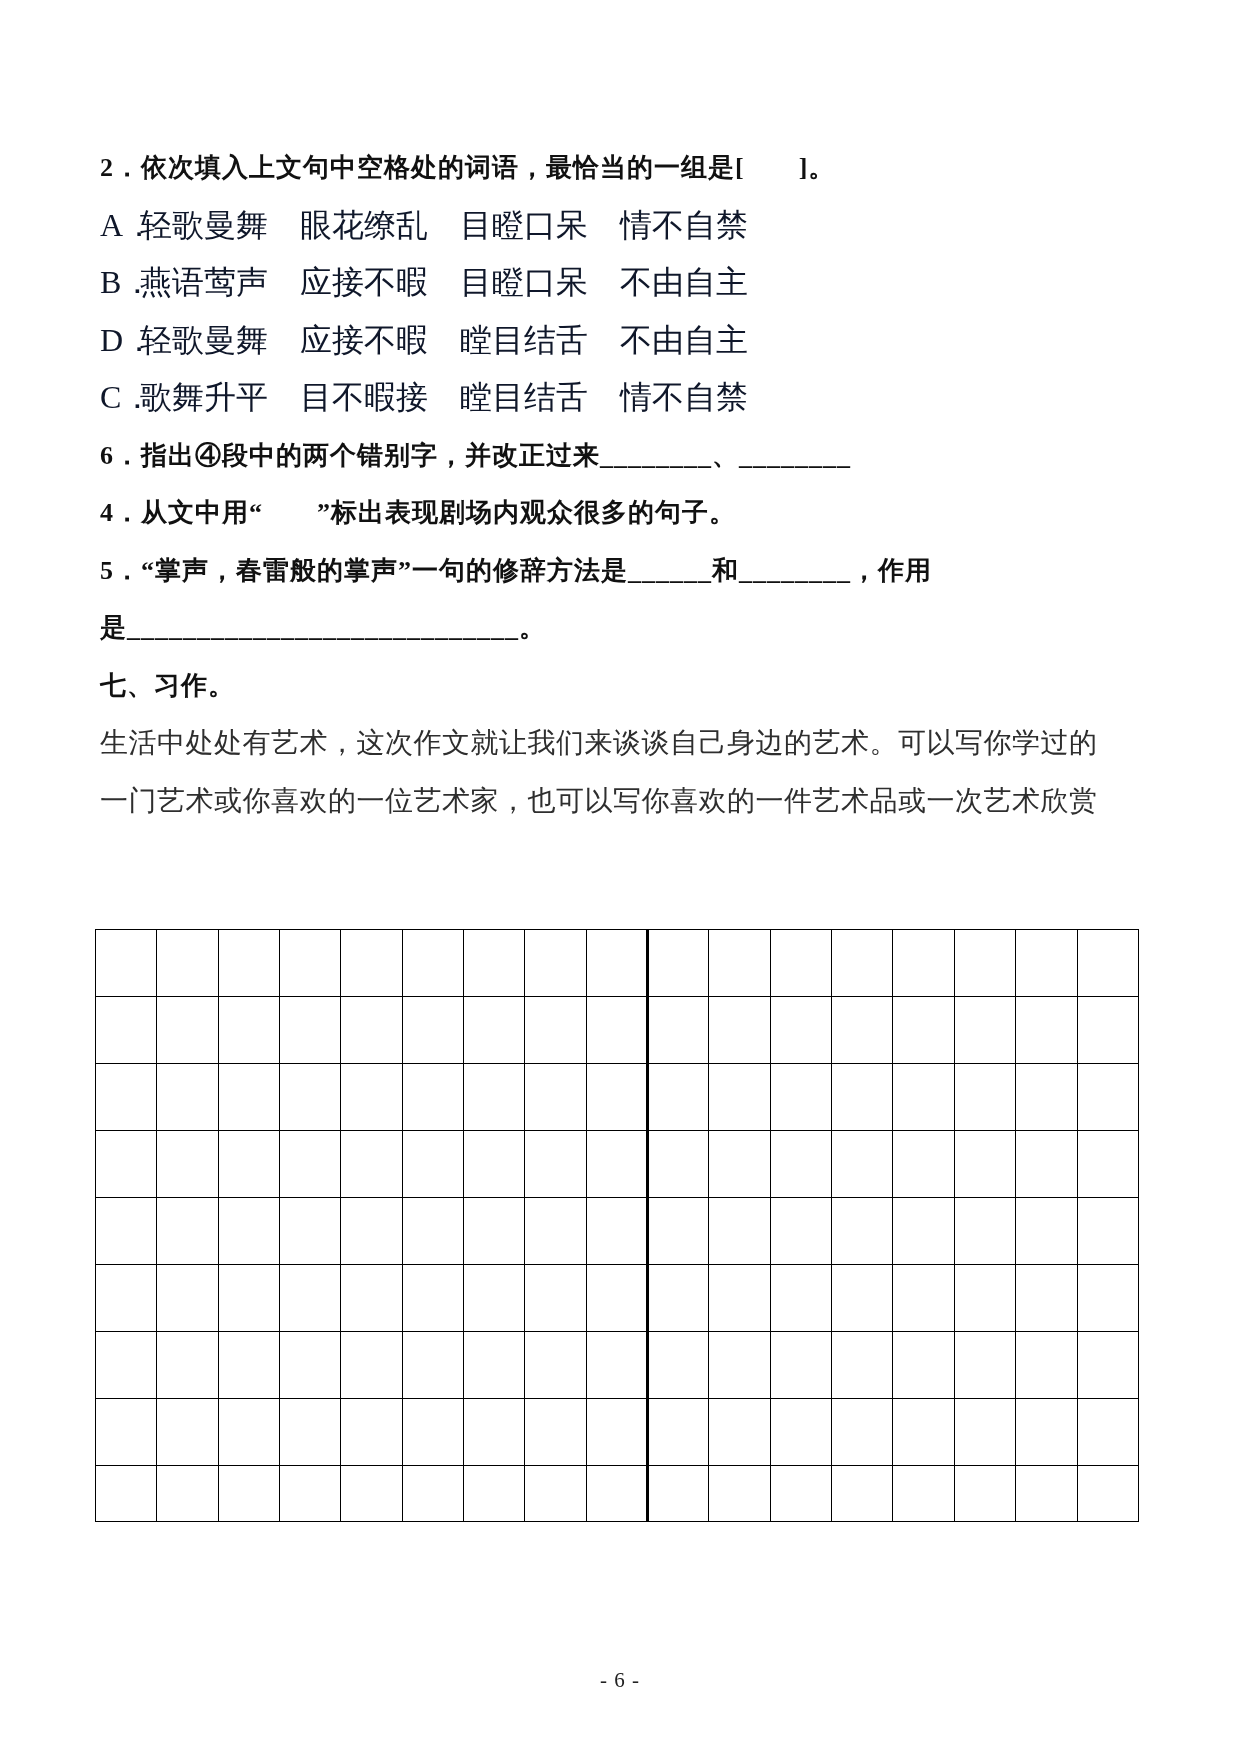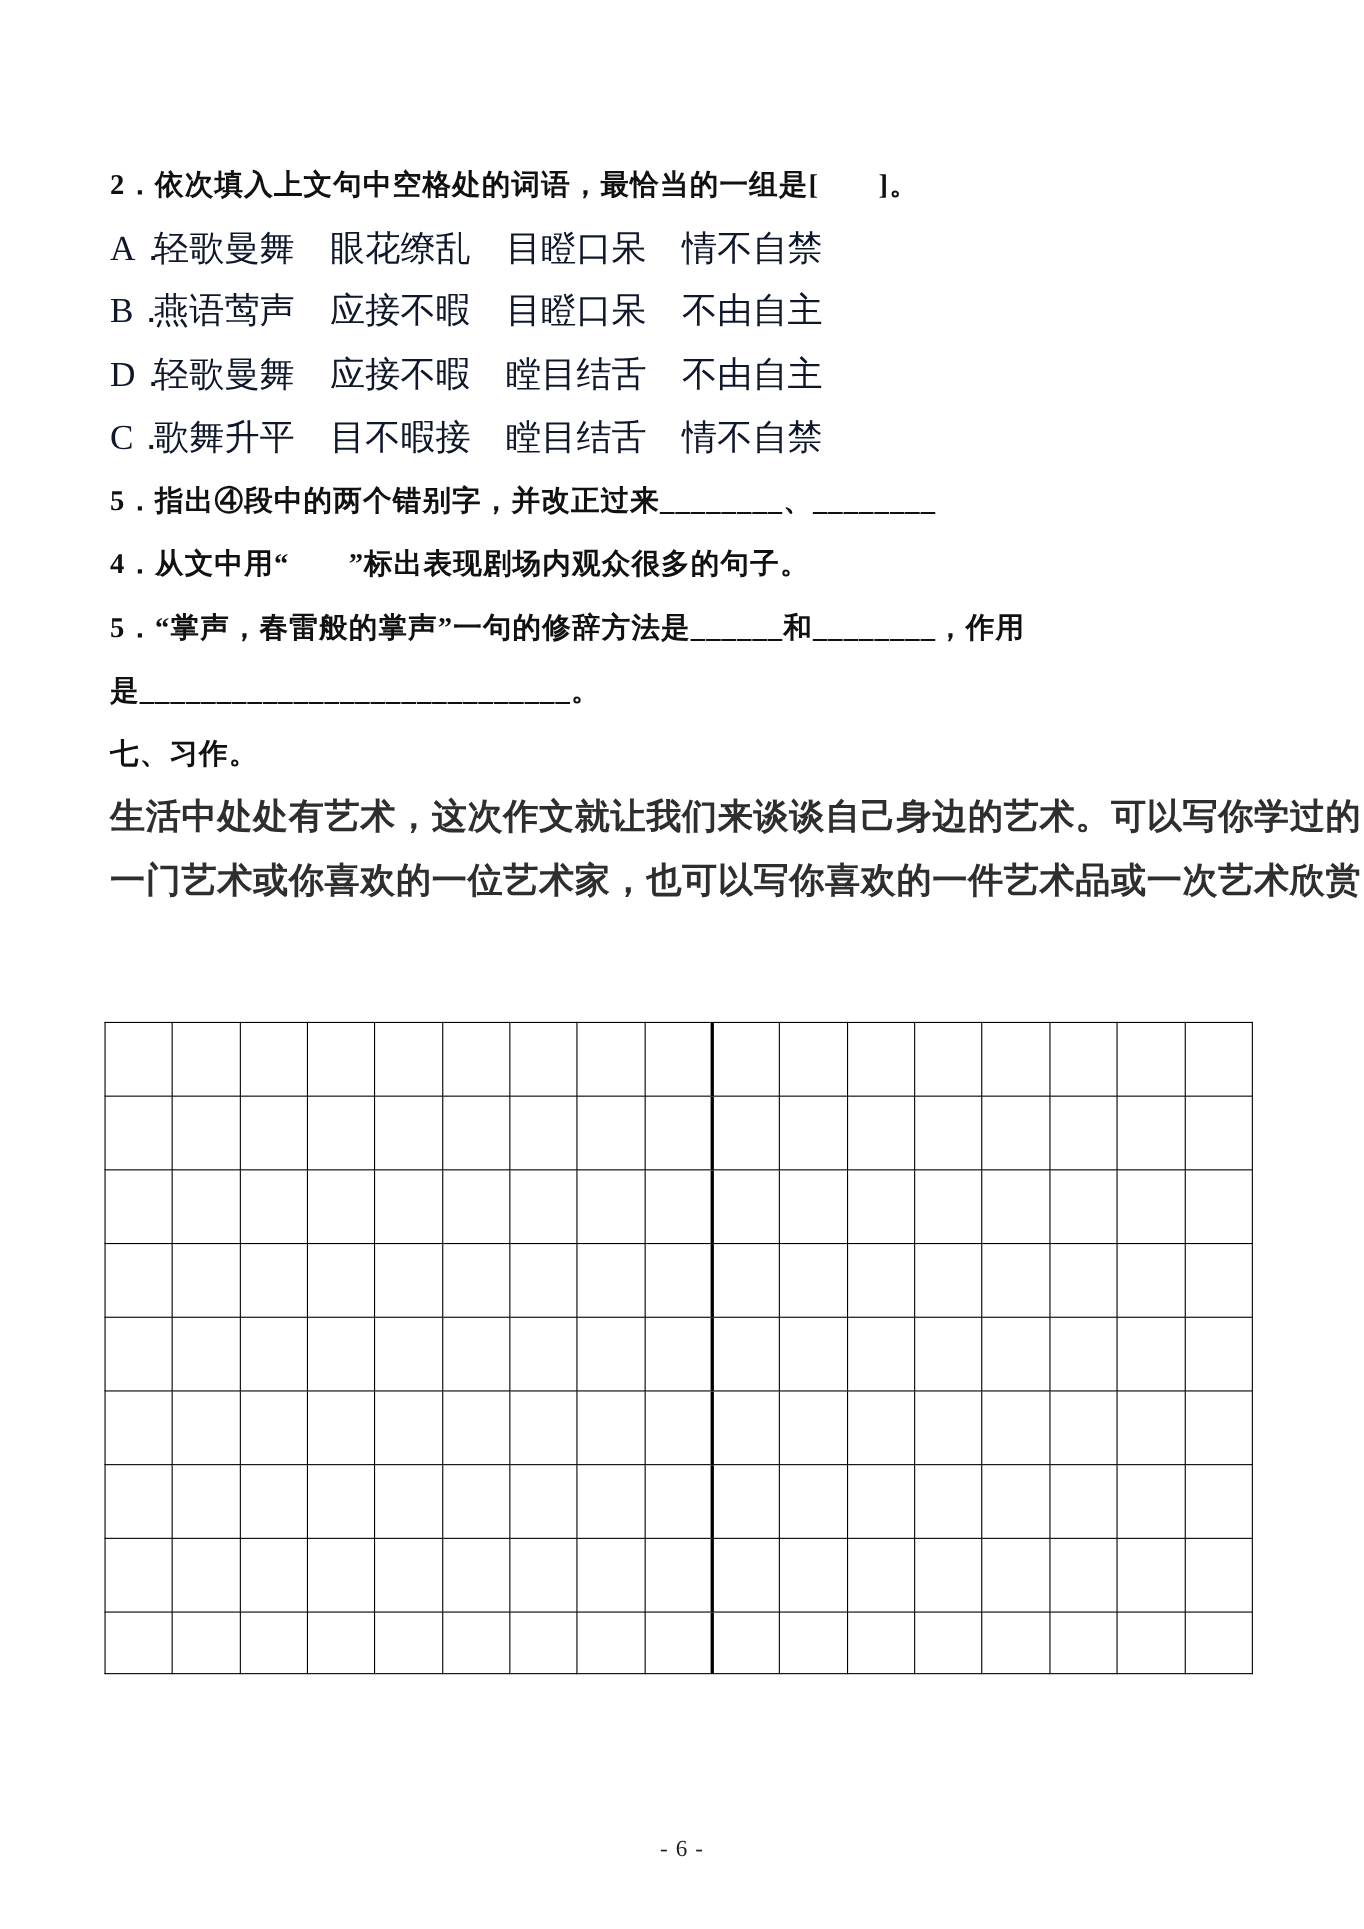--- a/index.html
+++ b/index.html
@@ -36,22 +36,22 @@
     display:inline-block;
     width:40px;
   }
   .option-word{
     display:inline-block;
     width:104px;
     margin-right:56px;
   }
   .para-line{
     line-height:57.5px;
-    font-size:32px;
-    font-weight:700;
+    font-size:28px;
+    font-weight:400;
     color:#2e2e2e;
     letter-spacing:0.5px;
     white-space:nowrap;
   }
   .grid-wrap{
     margin:100px 0 0 -5px;
   }
   table.writing-grid{
     border-collapse:collapse;
     table-layout:fixed;
@@ -95,21 +95,21 @@
     </div>
 
     <div class="option-row">
       <span class="option-label">D．</span><span class="option-word">轻歌曼舞</span><span class="option-word">应接不暇</span><span class="option-word">瞠目结舌</span><span class="option-word">不由自主</span>
     </div>
 
     <div class="option-row">
       <span class="option-label">C．</span><span class="option-word">歌舞升平</span><span class="option-word">目不暇接</span><span class="option-word">瞠目结舌</span><span class="option-word">情不自禁</span>
     </div>
 
-    <div class="line stem">5．指出④段中的两个错别字，并改正过来________、________</div>
+    <div class="line stem">6．指出④段中的两个错别字，并改正过来________、________</div>
 
     <div class="line stem">4．从文中用“　　”标出表现剧场内观众很多的句子。</div>
 
     <div class="line stem">5．“掌声，春雷般的掌声”一句的修辞方法是______和________，作用</div>
     <div class="line stem">是____________________________。</div>
 
     <div class="line stem">七、习作。</div>
 
     <div class="para-line">生活中处处有艺术，这次作文就让我们来谈谈自己身边的艺术。可以写你学过的</div>
     <div class="para-line">一门艺术或你喜欢的一位艺术家，也可以写你喜欢的一件艺术品或一次艺术欣赏</div>

